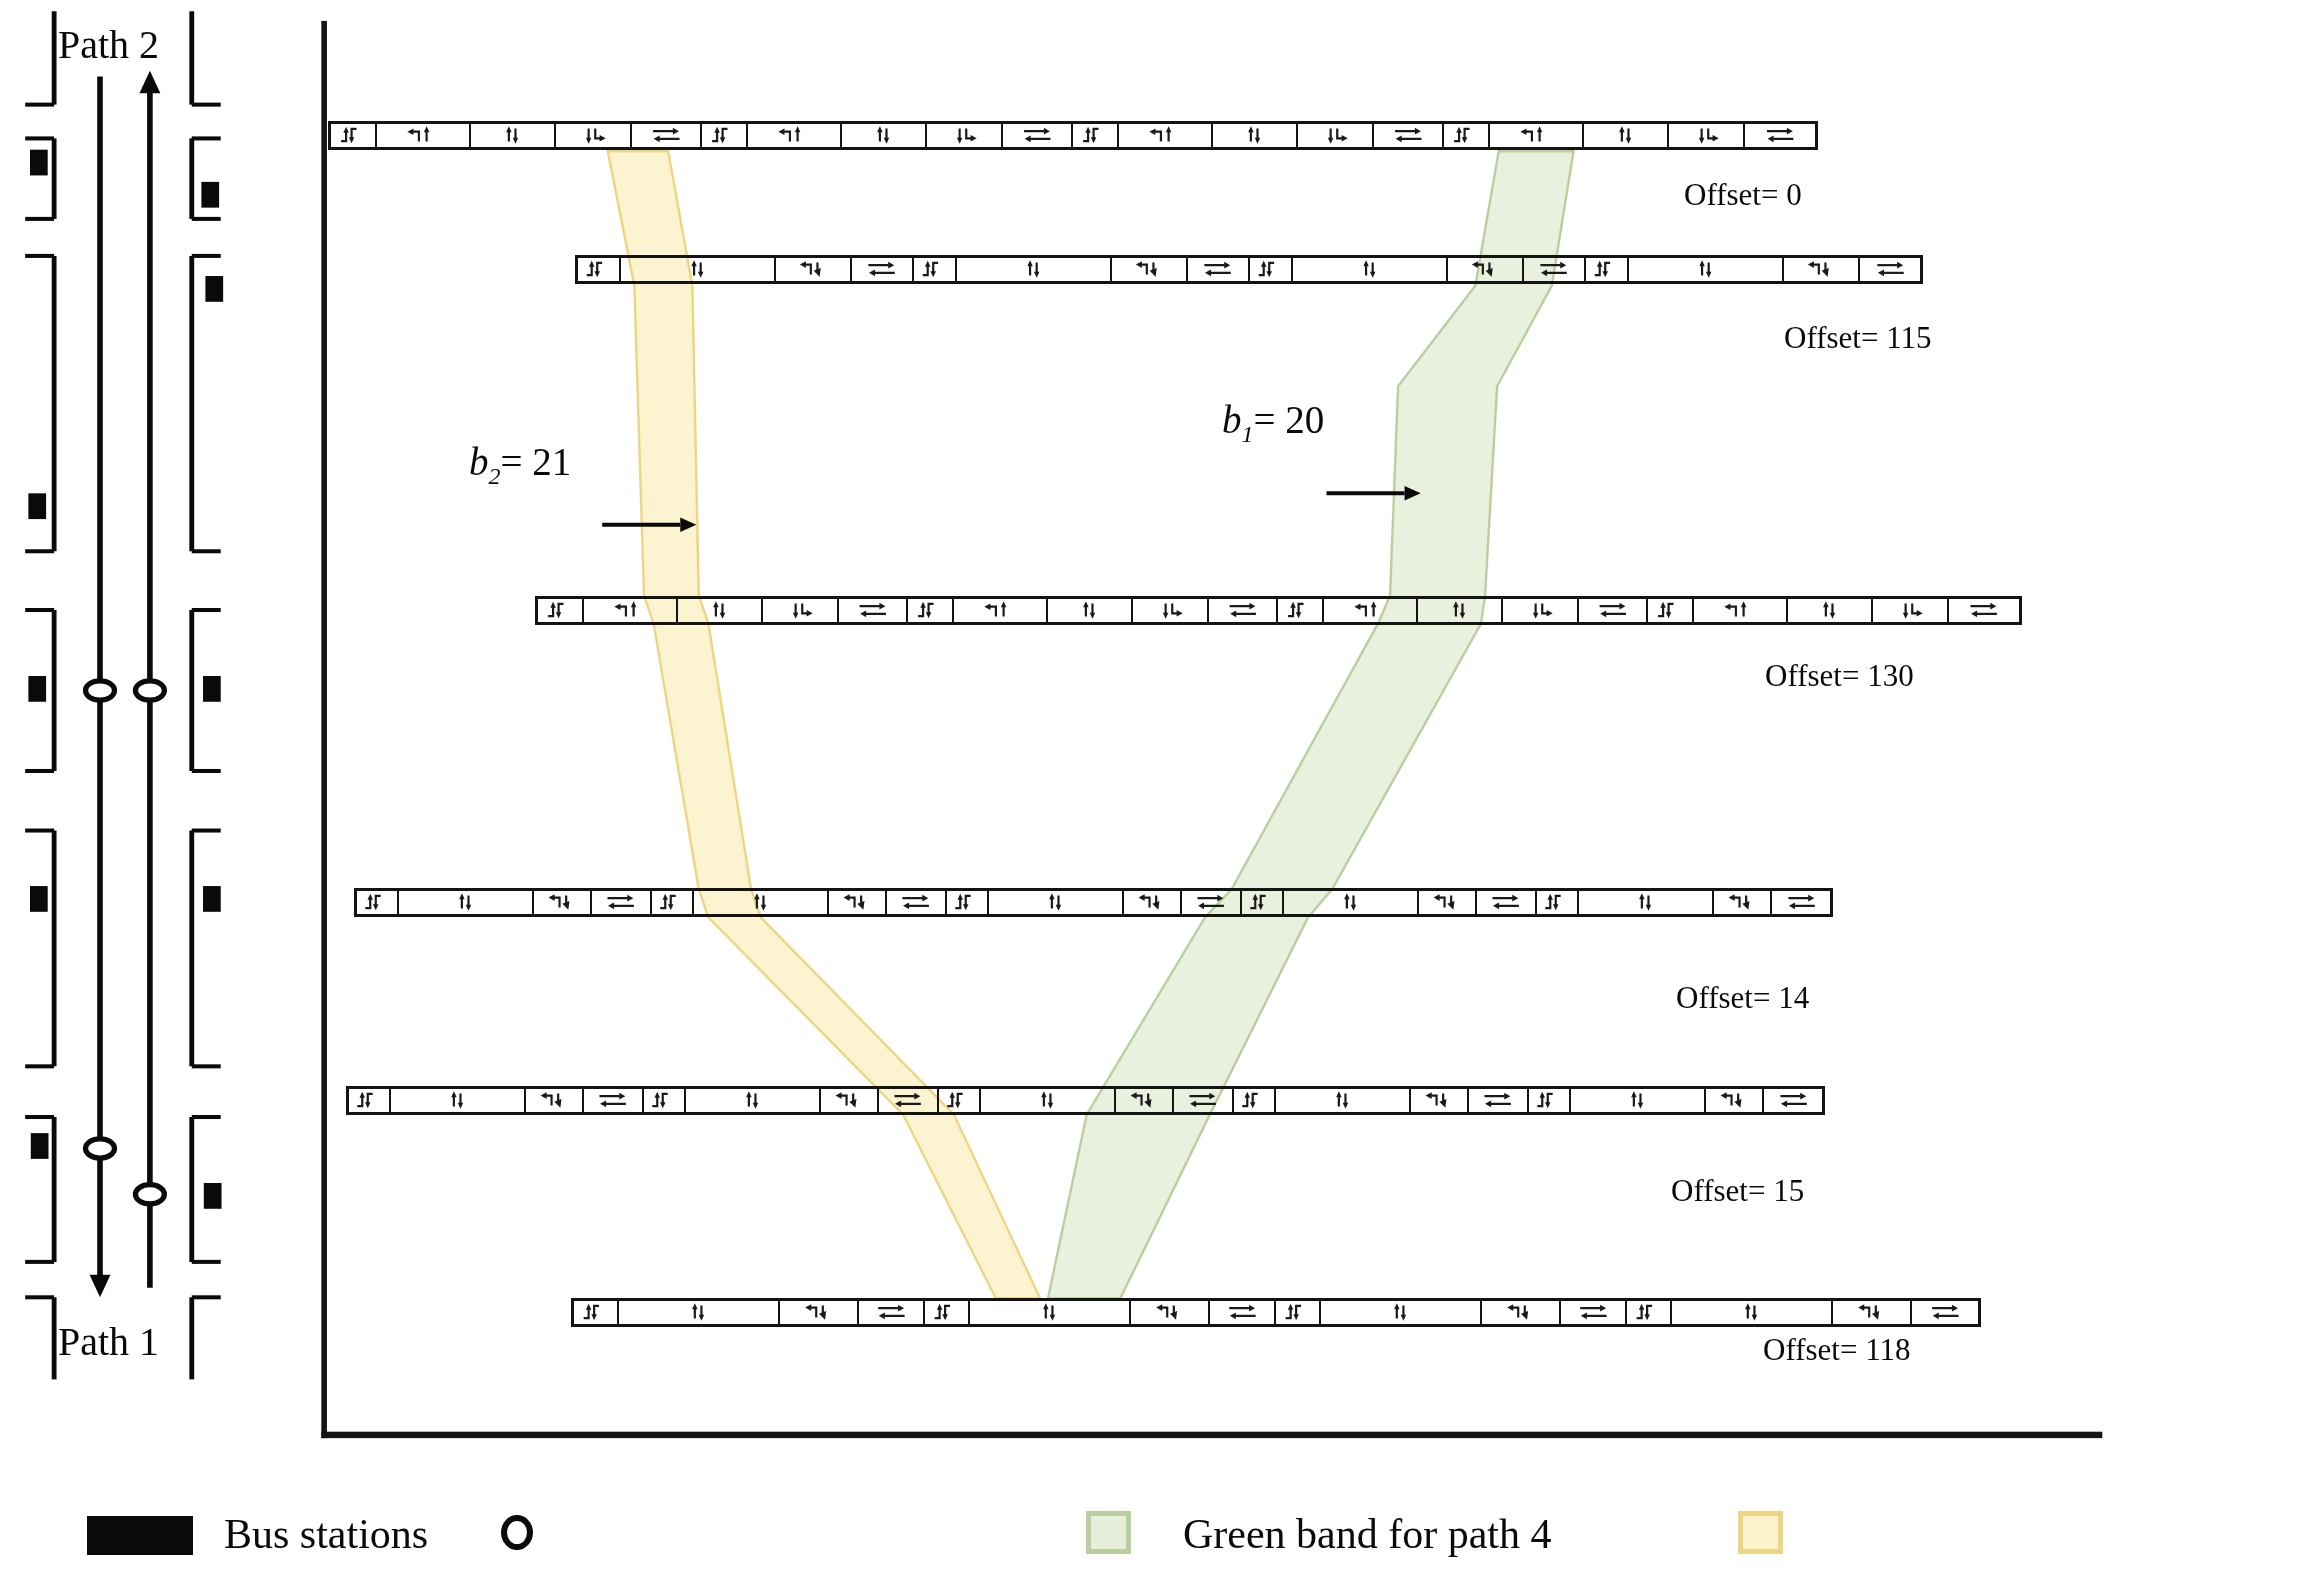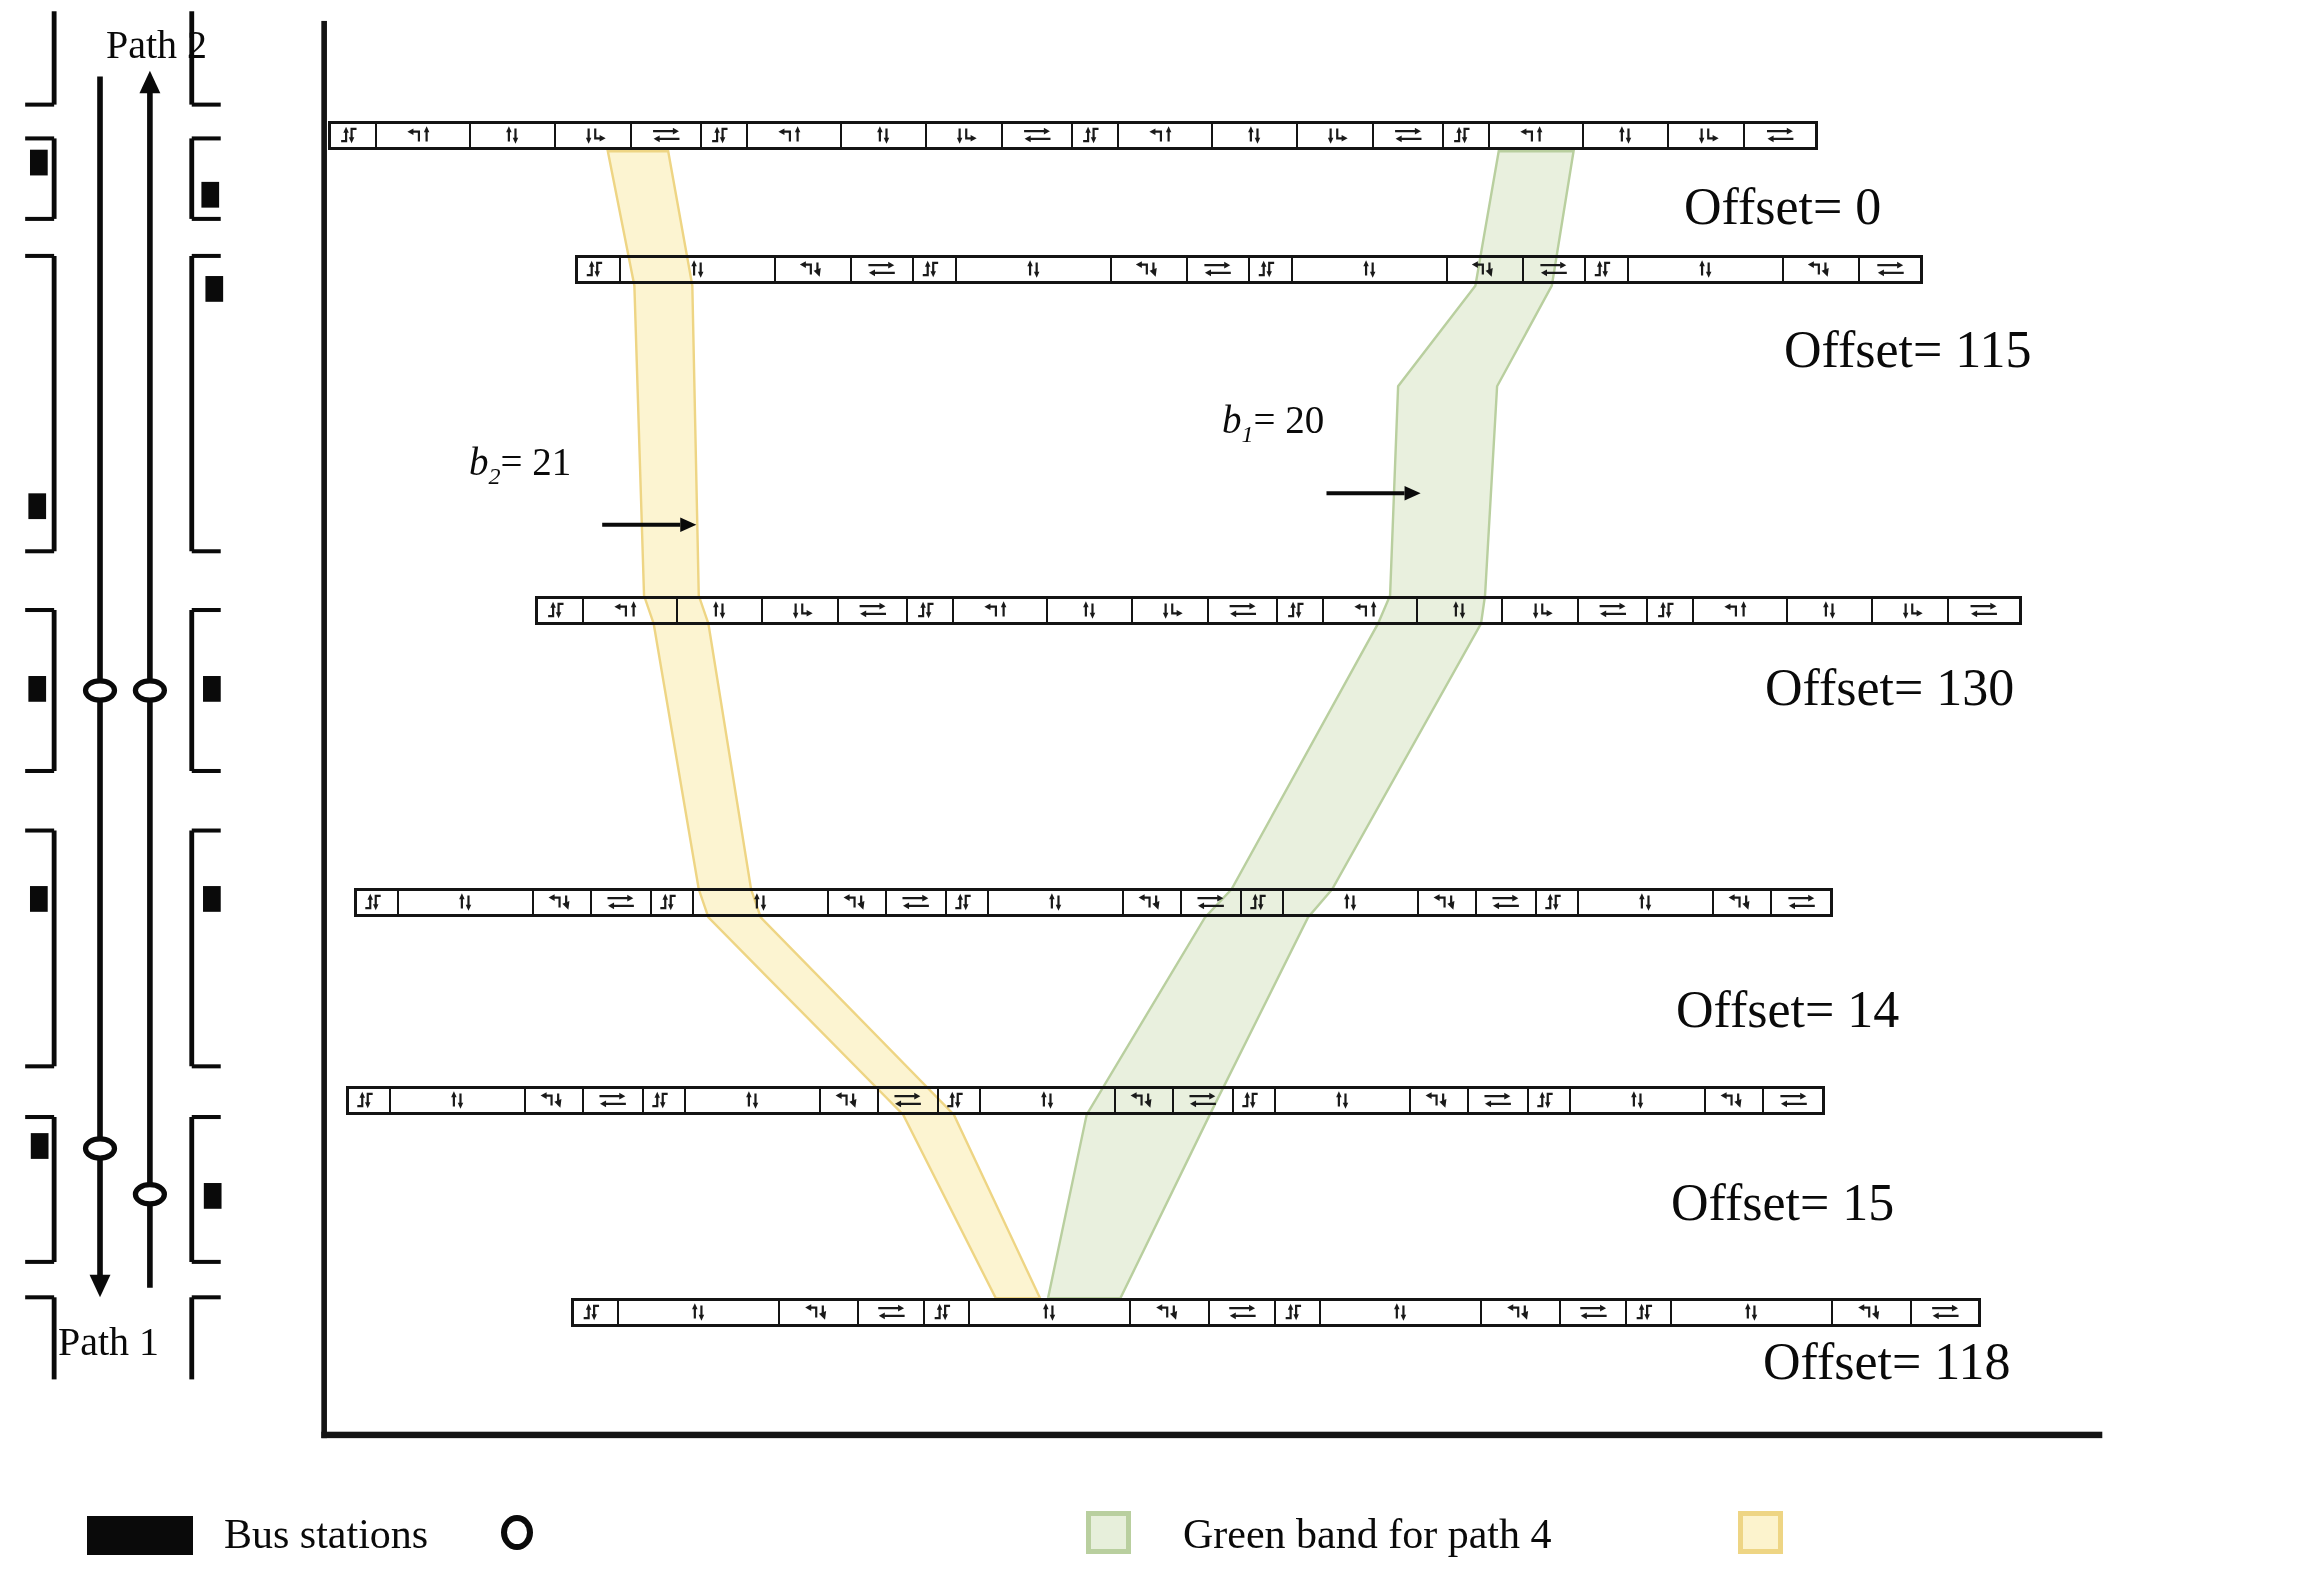--- a/index.html
+++ b/index.html
@@ -5,21 +5,21 @@
   html,body{margin:0;padding:0;background:#ffffff;}
   #canvas{position:relative;width:2319px;height:1583px;background:#ffffff;overflow:hidden;
           font-family:"Liberation Serif", serif;color:#0a0a0a;}
   #underlay{position:absolute;left:0;top:0;z-index:1;}
   .bar{position:absolute;z-index:2;display:flex;border:3.2px solid #141414;background:transparent;box-sizing:content-box;}
   .cell{flex:0 0 auto;box-sizing:border-box;border-right:2.8px solid #141414;display:flex;align-items:center;justify-content:center;background:transparent;}
   .cell:last-child{border-right:none;}
   .glyph{width:92%;height:22px;display:block;}
   .sym{stroke:#1a1a1a;stroke-width:4;fill:none;}
   .symf{fill:#1a1a1a;stroke:none;}
-  .offset-label{position:absolute;z-index:3;font-size:52px;white-space:nowrap;}
+  .offset-label{position:absolute;z-index:3;font-size:31px;white-space:nowrap;}
   .path-label{position:absolute;z-index:3;font-size:40px;white-space:nowrap;}
   .annotation{position:absolute;z-index:3;font-size:39px;font-style:italic;white-space:nowrap;}
   .annotation sub{font-size:24px;}
   .annotation .rest{font-style:normal;}
   .legend{position:absolute;z-index:3;left:0;top:1494px;width:2319px;height:90px;}
   .legend-label{position:absolute;font-size:42px;white-space:nowrap;}
   .swatch-black{position:absolute;left:87px;top:22px;width:106px;height:39px;background:#0a0a0a;}
   .swatch-circle{position:absolute;left:501px;top:21px;width:32px;height:35px;border:6.4px solid #0a0a0a;border-radius:50%;background:#fff;box-sizing:border-box;}
   .swatch-green{position:absolute;left:1086px;top:17px;width:45px;height:43px;box-sizing:border-box;}
   .swatch-yellow{position:absolute;left:1738px;top:17px;width:45px;height:43px;box-sizing:border-box;}
@@ -129,21 +129,21 @@
         <rect x="399" y="1779" width="2213" height="8" fill="#141414"></rect>
         <polygon points="755,188 788,355 800,740 812,775 868,1105 880,1140 1122,1385 1237,1613 1292,1613 1185,1385 945,1140 933,1105 880,775 868,740 860,355 830,188" fill="#fcf3cd" stroke="#eed584" stroke-width="3" fill-opacity="0.92"></polygon>
         <polygon points="1862,188 1833,355 1737,480 1727,740 1712,775 1530,1105 1497,1140 1350,1385 1302,1613 1392,1613 1503,1385 1625,1140 1655,1105 1840,775 1845,740 1860,480 1928,355 1955,188" fill="#e7efdb" stroke="#b9cf9f" stroke-width="3" fill-opacity="0.92"></polygon>
         <line x1="748" y1="652" x2="845" y2="652" stroke="#0a0a0a" stroke-width="5"></line>
         <polygon points="845,643 845,661 865,652" fill="#0a0a0a"></polygon>
         <line x1="1648" y1="613" x2="1745" y2="613" stroke="#0a0a0a" stroke-width="5"></line>
         <polygon points="1745,604 1745,622 1765,613" fill="#0a0a0a"></polygon>
       </g>
   </svg>
 
-  <div class="path-label" style="left:58px;top:21px;padding-left:48px;">Path 2</div>
+  <div class="path-label" style="left:58px;top:21px;">Path 2</div>
   <div class="path-label" style="left:58px;top:1318px;">Path 1</div>
 
   <div class="annotation" id="ann-0" style="left: 469px; top: 439px;">
     <span>b</span><sub>2</sub><span class="rest">= 21</span>
   </div>
   <div class="annotation" id="ann-1" style="left: 1222px; top: 397px;">
     <span>b</span><sub>1</sub><span class="rest">= 20</span>
   </div>
 
   <div class="legend">

